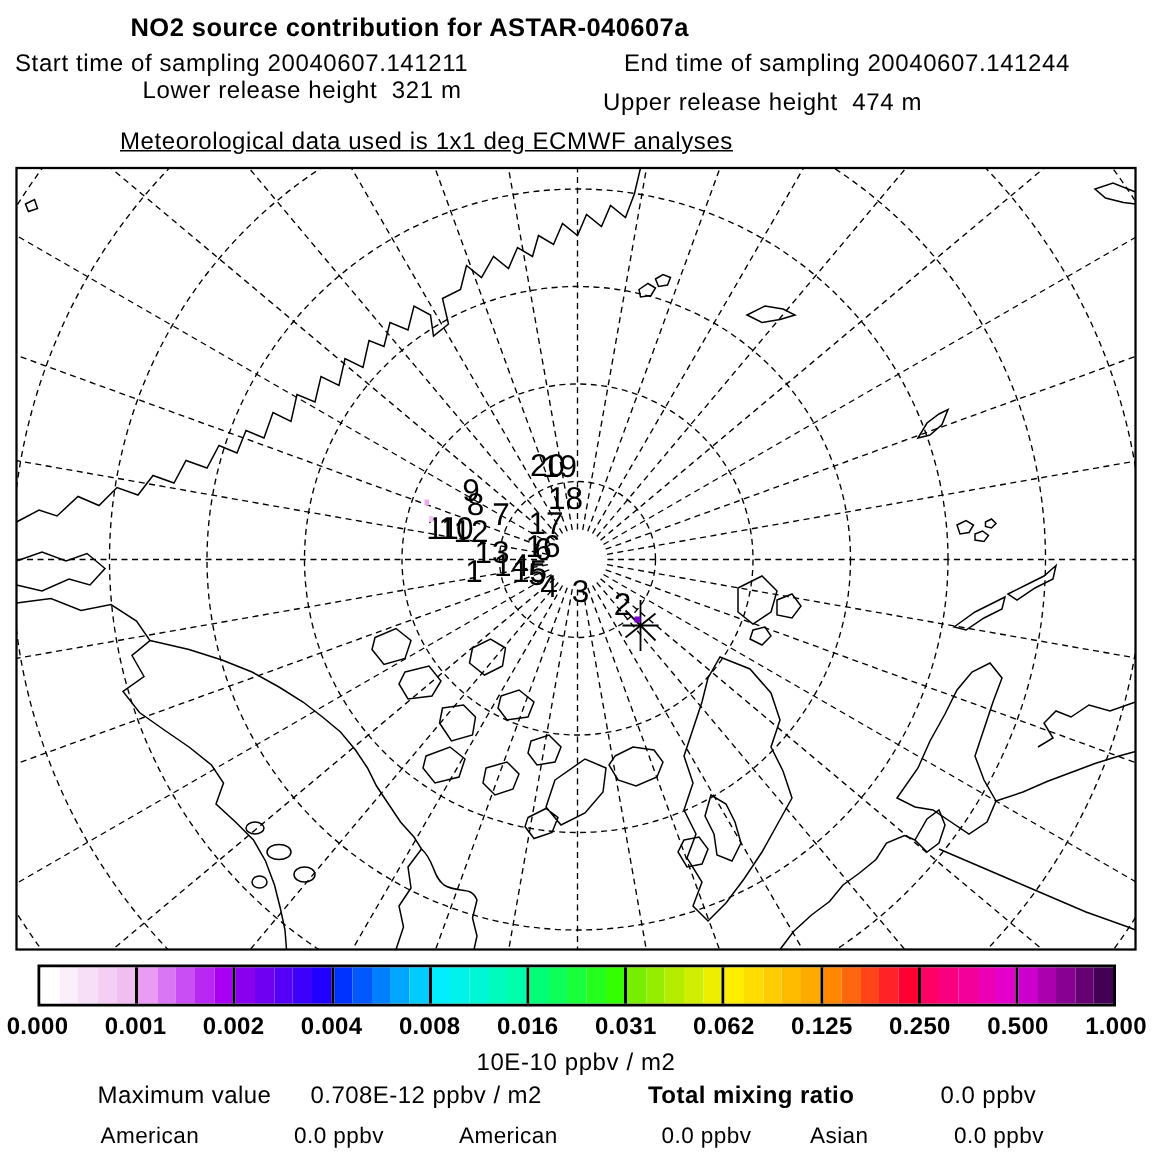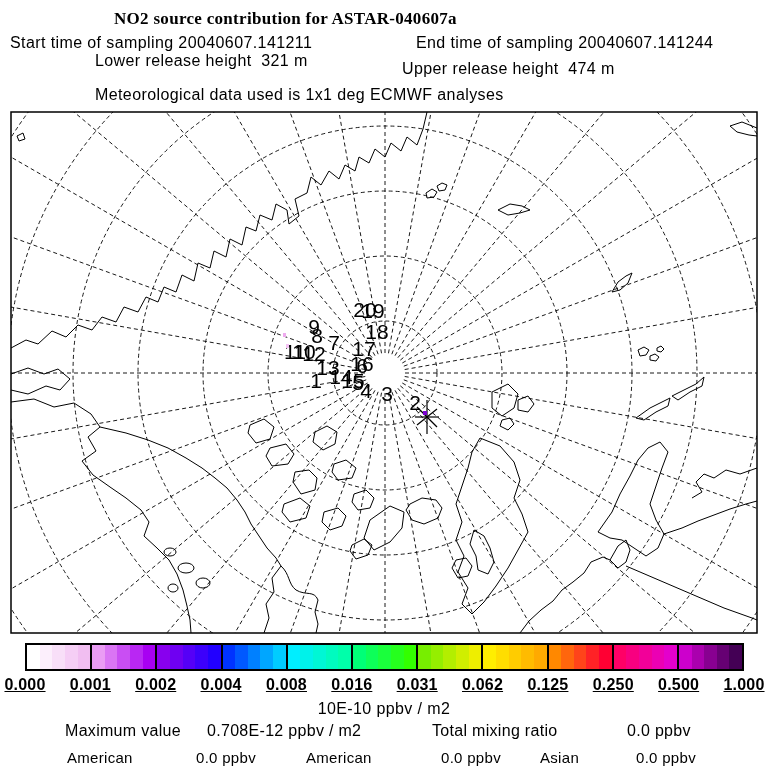--- a/index.html
+++ b/index.html
@@ -8,35 +8,35 @@
   .hdr{position:absolute;white-space:pre;font-size:16px;letter-spacing:.4px;}
   #page-title{font-weight:bold;font-size:17px;letter-spacing:.3px;}
   #map-svg{position:absolute;left:0;top:0;}
   #colorbar{position:absolute;left:25px;top:643px;width:719px;height:28px;
             border:2px solid #000;box-sizing:border-box;display:flex;}
   #colorbar .seg{flex:1;display:flex;}
   #colorbar .seg + .seg{border-left:2px solid #000;}
   #colorbar .step{flex:1;}
   #cb-ticks{position:absolute;left:0;top:676px;width:768px;height:20px;}
   #cb-ticks .tick{position:absolute;transform:translateX(-50%);
-                  font-size:16px;font-weight:bold;letter-spacing:.2px;white-space:nowrap;text-decoration:underline;}
+                  font-size:16px;font-weight:bold;letter-spacing:.2px;white-space:nowrap;}
   #units-label{position:absolute;left:0;top:700px;width:768px;text-align:center;
                font-size:16px;letter-spacing:.4px;}
   .ftr{position:absolute;white-space:pre;font-size:16px;letter-spacing:.3px;}
   .ftr2{position:absolute;white-space:pre;font-size:15px;letter-spacing:.3px;}
 </style>
 </head>
 <body>
 
-<div class="hdr" id="page-title" style="left:114px;top:9px;font-family:Liberation Serif, serif;">NO2 source contribution for ASTAR-040607a</div>
+<div class="hdr" id="page-title" style="left:87px;top:9px;">NO2 source contribution for ASTAR-040607a</div>
 <div class="hdr" style="left:10px;top:34px;">Start time of sampling 20040607.141211</div>
 <div class="hdr" style="left:416px;top:34px;">End time of sampling 20040607.141244</div>
 <div class="hdr" style="left:95px;top:52px;">Lower release height  321 m</div>
 <div class="hdr" style="left:402px;top:60px;">Upper release height  474 m</div>
-<div class="hdr" style="left:95px;top:86px;">Meteorological data used is 1x1 deg ECMWF analyses</div>
+<div class="hdr" style="left:80px;top:86px;text-decoration:underline;">Meteorological data used is 1x1 deg ECMWF analyses</div>
 
 <svg id="map-svg" width="768" height="768" viewBox="0 0 768 768">
   <defs>
     <clipPath id="mapclip">
         <rect x="11" y="112" width="746" height="521"></rect>
       </clipPath>
   </defs>
 
   <rect x="11" y="112" width="746" height="521" fill="none" stroke="#000" stroke-width="1.5"></rect>
 
@@ -236,21 +236,21 @@
     <span class="tick" style="left: 482.545px;">0.062</span>
     <span class="tick" style="left: 547.909px;">0.125</span>
     <span class="tick" style="left: 613.273px;">0.250</span>
     <span class="tick" style="left: 678.636px;">0.500</span>
     <span class="tick" style="left: 744px;">1.000</span>
   </div>
 <div id="units-label">10E-10 ppbv / m2</div>
 
 <div class="ftr" style="left:65px;top:722px;">Maximum value</div>
 <div class="ftr" style="left:207px;top:722px;">0.708E-12 ppbv / m2</div>
-<div class="ftr" style="left:432px;top:722px;">Total mixing ratio</div>
+<div class="ftr" style="left:432px;top:722px;font-weight:bold;">Total mixing ratio</div>
 <div class="ftr" style="left:627px;top:722px;">0.0 ppbv</div>
 
 <div class="ftr2" style="left:67px;top:749px;">American</div>
 <div class="ftr2" style="left:196px;top:749px;">0.0 ppbv</div>
 <div class="ftr2" style="left:306px;top:749px;">American</div>
 <div class="ftr2" style="left:441px;top:749px;">0.0 ppbv</div>
 <div class="ftr2" style="left:540px;top:749px;">Asian</div>
 <div class="ftr2" style="left:636px;top:749px;">0.0 ppbv</div>
 
 </body></html>

